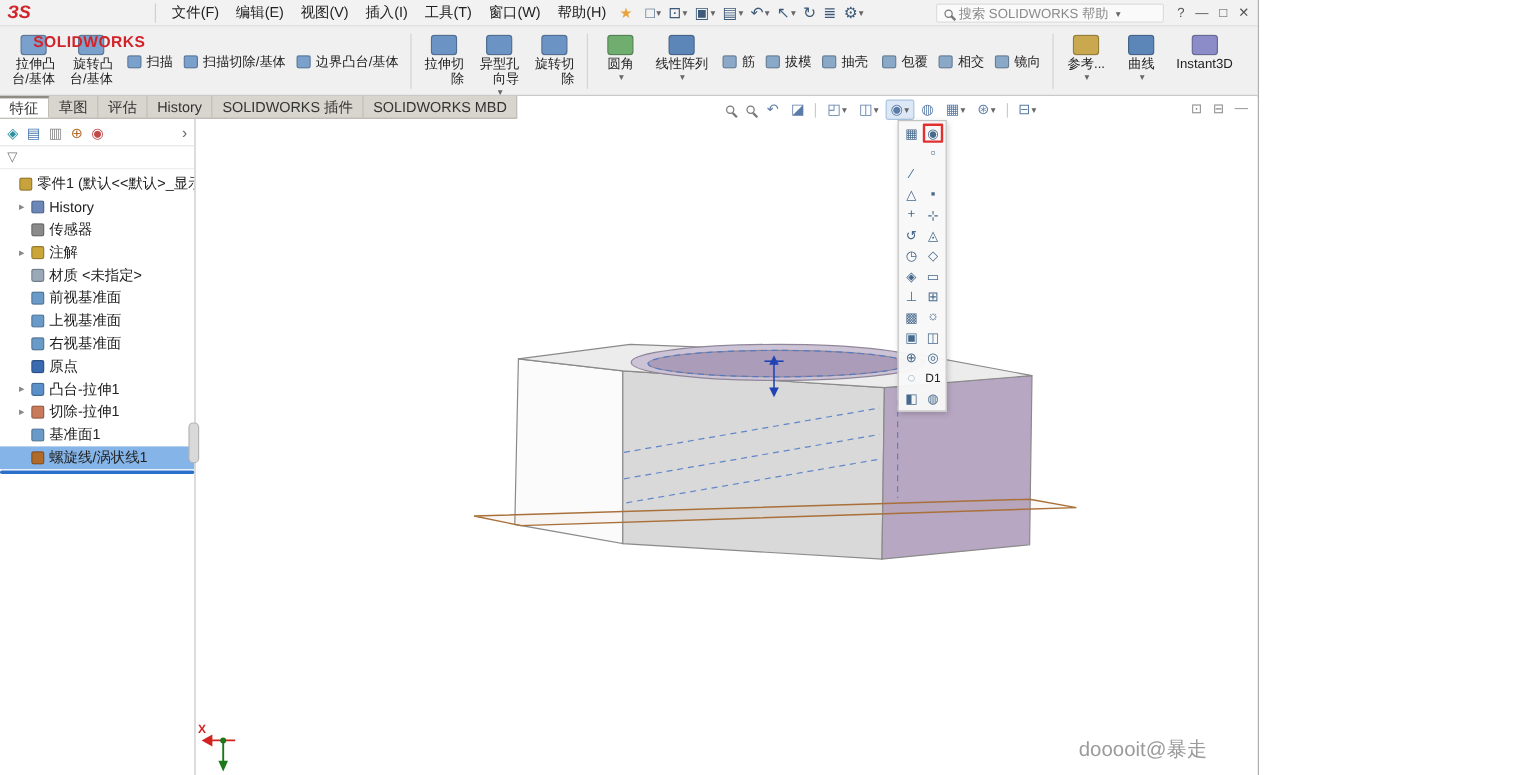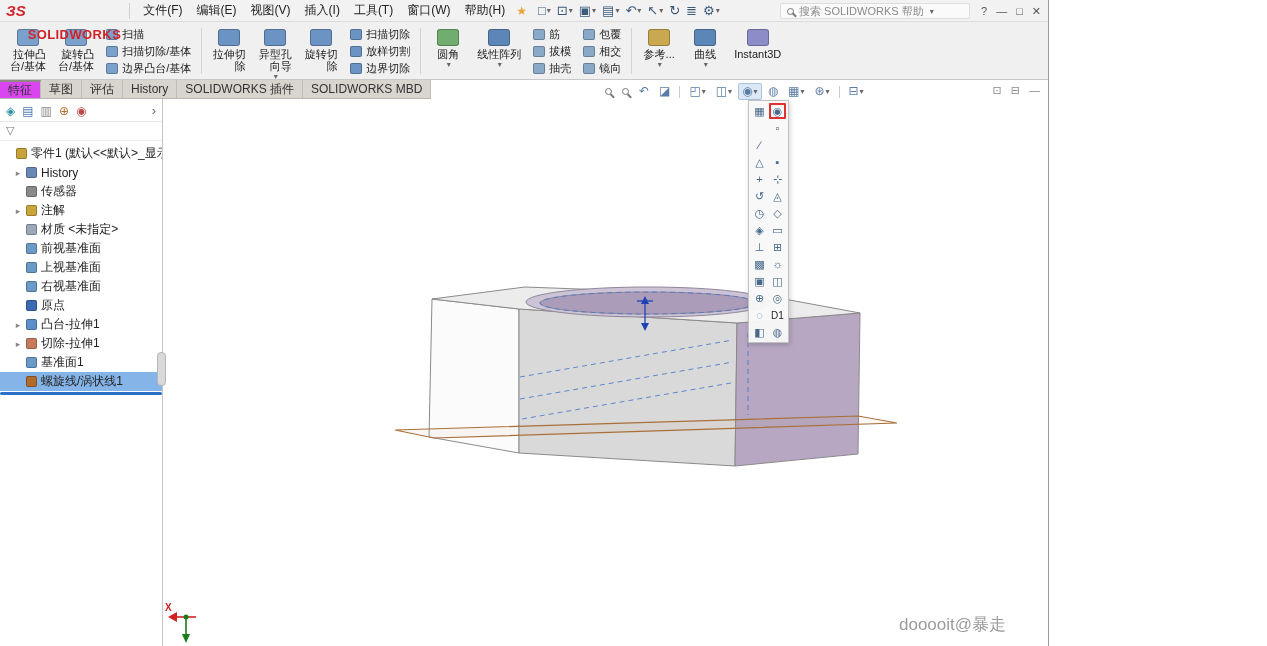--- a/index.html
+++ b/index.html
@@ -25,29 +25,29 @@
   .mag { width:7px; height:7px; border:1.5px solid #777; border-radius:50%; position:relative; flex:none; }
   .mag::after { content:''; position:absolute; width:5px; height:1.5px; background:#777; transform:rotate(45deg); right:-4px; bottom:-2px; }
   .winctl { position:absolute; right:6px; top:0; display:flex; gap:7px; line-height:22px; color:#555; font-size:11px; }
   .win-btn { padding:0 1px; }
 
   
   .ribbon { position:absolute; top:22px; left:0; right:0; height:58px; background:#f0f0f0; border-bottom:1px solid #c9c9c9; display:flex; align-items:stretch; padding:3px 4px 2px 4px; z-index:9; }
   .rb-large { display:flex; flex-direction:column; align-items:center; justify-content:flex-start; padding:3px 5px 0 5px; min-width:46px; border:1px solid transparent; border-radius:2px; }
   .rb-ic-lg { width:22px; height:17px; border-radius:3px; border:1px solid rgba(0,0,0,.25); margin-bottom:2px; flex:none; }
   .rb-lg-label { font-size:11px; line-height:12px; text-align:right; white-space:pre-line; color:#222; }
-  .rb-stack { display:flex; flex-direction:column; justify-content:center; gap:1px; padding:0 2px; }
+  .rb-stack { display:flex; justify-content:center; gap:1px; padding:0 2px;align-items:center; }
   .rb-small { display:flex; align-items:center; gap:4px; font-size:11px; padding:0 4px; height:16px; color:#222; white-space:nowrap; border-radius:2px; }
   .rb-ic-sm { width:12px; height:11px; border-radius:2px; border:1px solid rgba(0,0,0,.25); flex:none; }
   .rb-sep { width:1px; background:#d4d4d4; margin:3px 4px; }
 
   
   .tabsbar { position:absolute; top:80px; left:0; height:19px; display:flex; background:#d8d5ce; border-bottom:1px solid #b9b6af; z-index:8; }
   .tab { font-size:12px; line-height:18px; padding:0 8px; border-right:1px solid #c1beb7; color:#333; white-space:nowrap; }
-  .tab.active { background:#d946ef; border-top:2px solid #8f8c85; line-height:16px; }
+  .tab.active { background:#ffffff; border-top:2px solid #8f8c85; line-height:16px; }
 
   
   .treepanel { position:absolute; top:99px; left:0; width:163px; bottom:0; background:#fff; border-right:1px solid #c6c6c6; z-index:7; overflow:hidden; }
   .panel-toolbar { display:flex; align-items:center; gap:7px; padding:4px 6px 3px 6px; border-bottom:1px solid #e6e6e6; font-size:12px; }
   .ptab { line-height:14px; }
   .panel-chevron { margin-left:auto; color:#666; font-size:13px; }
   .filter-row { padding:2px 6px 3px 6px; border-bottom:1px solid #ededed; color:#777; font-size:11px; }
   .tree { padding-top:3px; }
   .tree-row { display:flex; align-items:center; height:19px; gap:4px; padding-left:4px; white-space:nowrap; overflow:hidden; }
   .tree-row.item { padding-left:14px; }
@@ -192,34 +192,20 @@
       <span class="rb-large">
         <span class="rb-ic-lg" style="background: rgb(107, 147, 196);"></span>
         <span class="rb-lg-label">异型孔
 向导</span>
         <span class="dd">▾</span>
       </span>
       <span class="rb-large">
         <span class="rb-ic-lg" style="background: rgb(107, 147, 196);"></span>
         <span class="rb-lg-label">旋转切
 除</span>
-      </span>
-      <span class="rb-stack">
-        <span class="rb-small">
-          <span class="rb-ic-sm" style="background: rgb(107, 147, 196);"></span>
-          <span class="rb-sm-label">扫描切除</span>
-        </span>
-        <span class="rb-small">
-          <span class="rb-ic-sm" style="background: rgb(107, 147, 196);"></span>
-          <span class="rb-sm-label">放样切割</span>
-        </span>
-        <span class="rb-small">
-          <span class="rb-ic-sm" style="background: rgb(107, 147, 196);"></span>
-          <span class="rb-sm-label">边界切除</span>
-        </span>
       </span>
       <span class="rb-sep"></span>
       <span class="rb-large">
         <span class="rb-ic-lg" style="background: rgb(111, 174, 111);"></span>
         <span class="rb-lg-label">圆角</span>
         <span class="dd">▾</span>
       </span>
       <span class="rb-large">
         <span class="rb-ic-lg" style="background: rgb(93, 134, 184);"></span>
         <span class="rb-lg-label">线性阵列</span>

